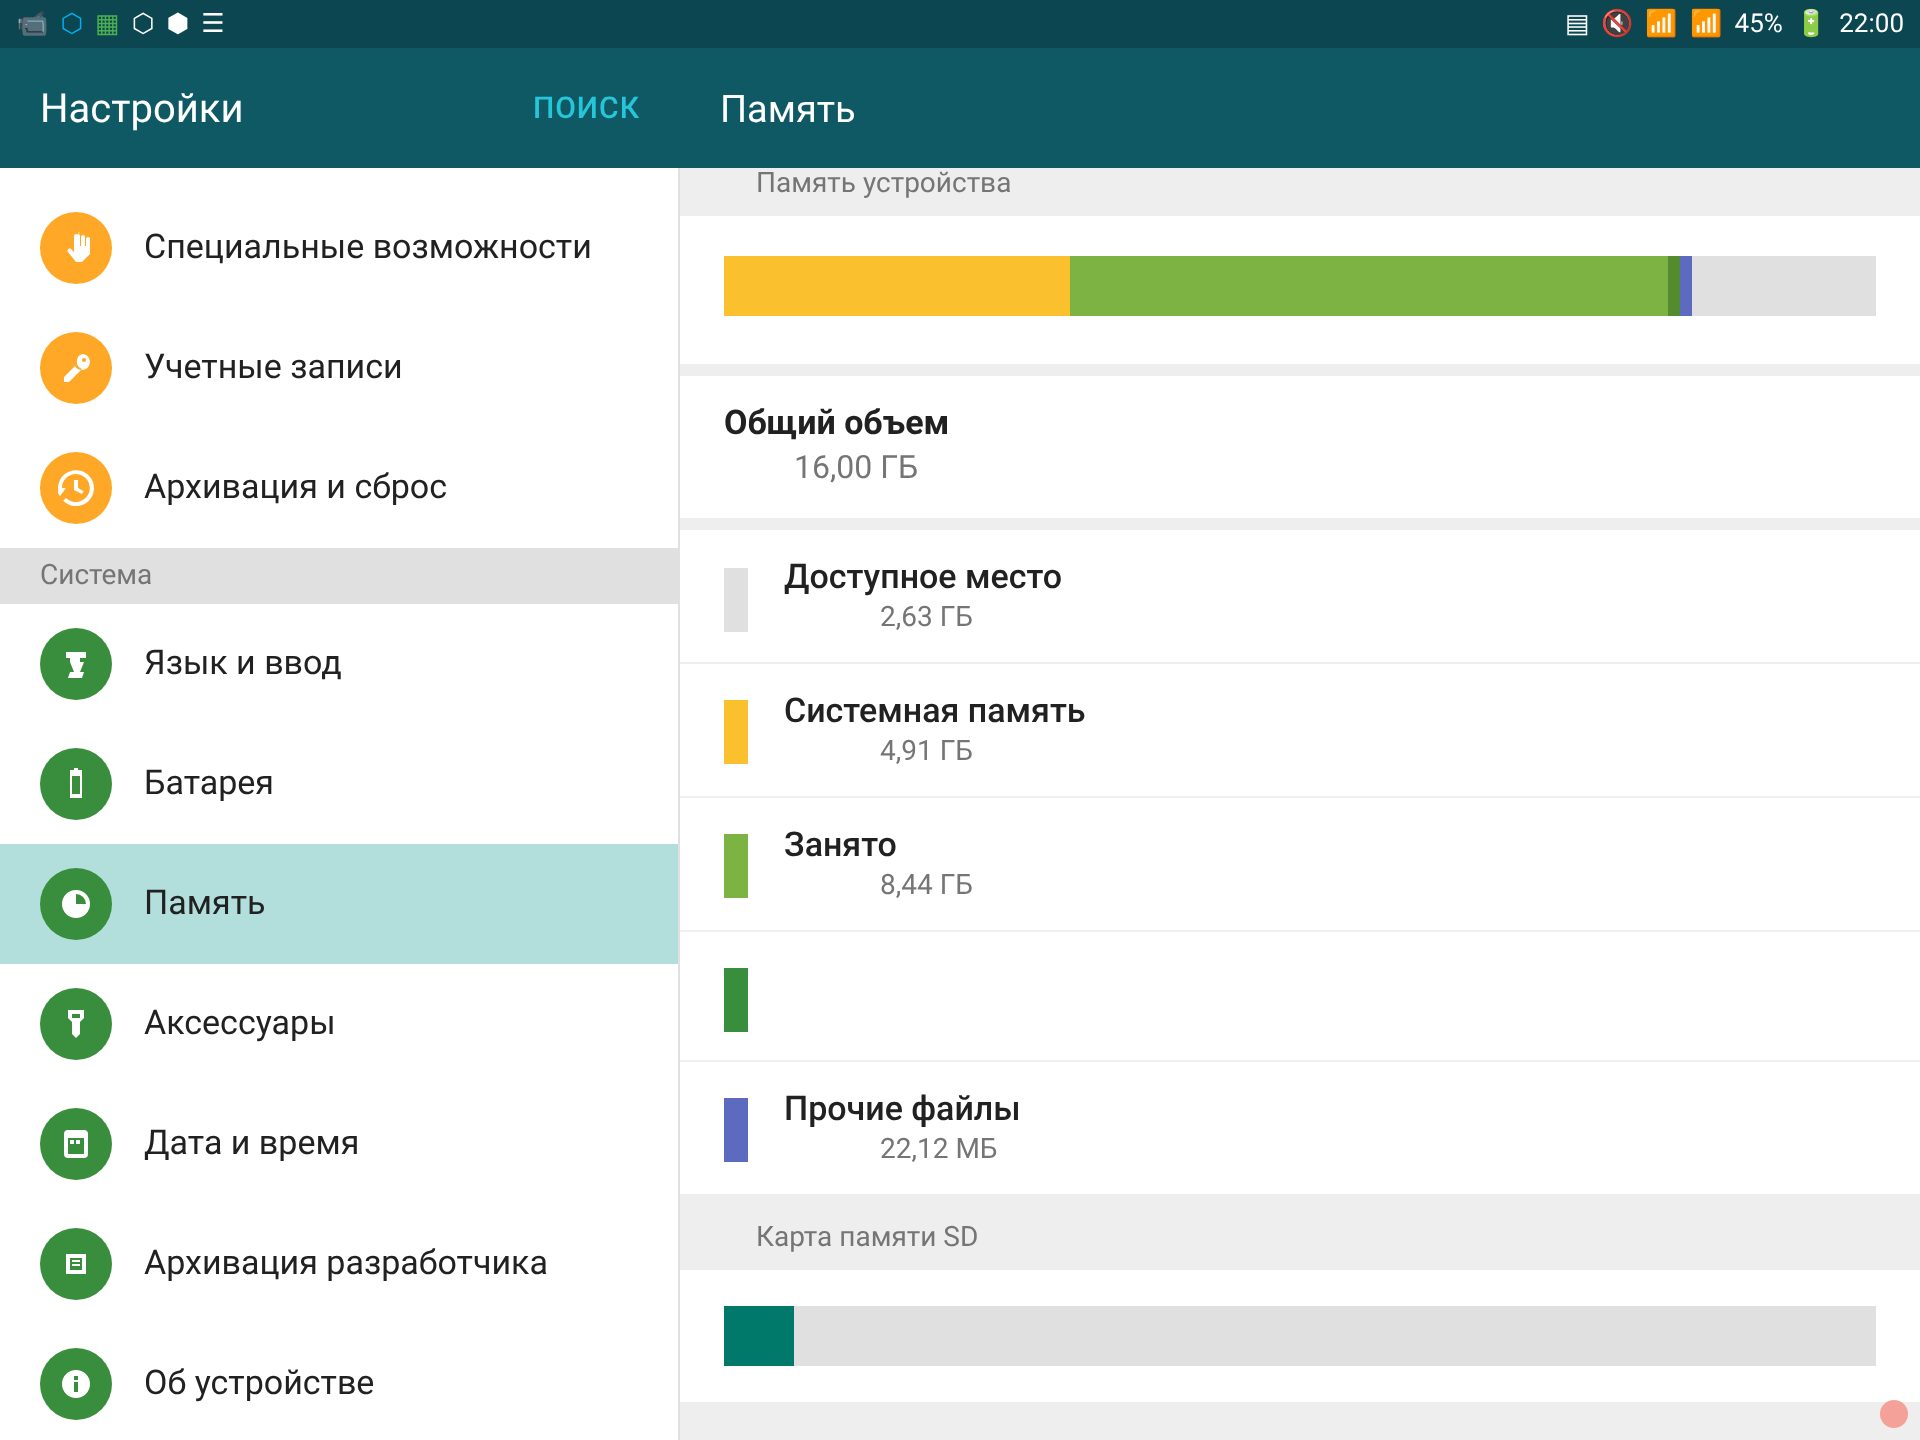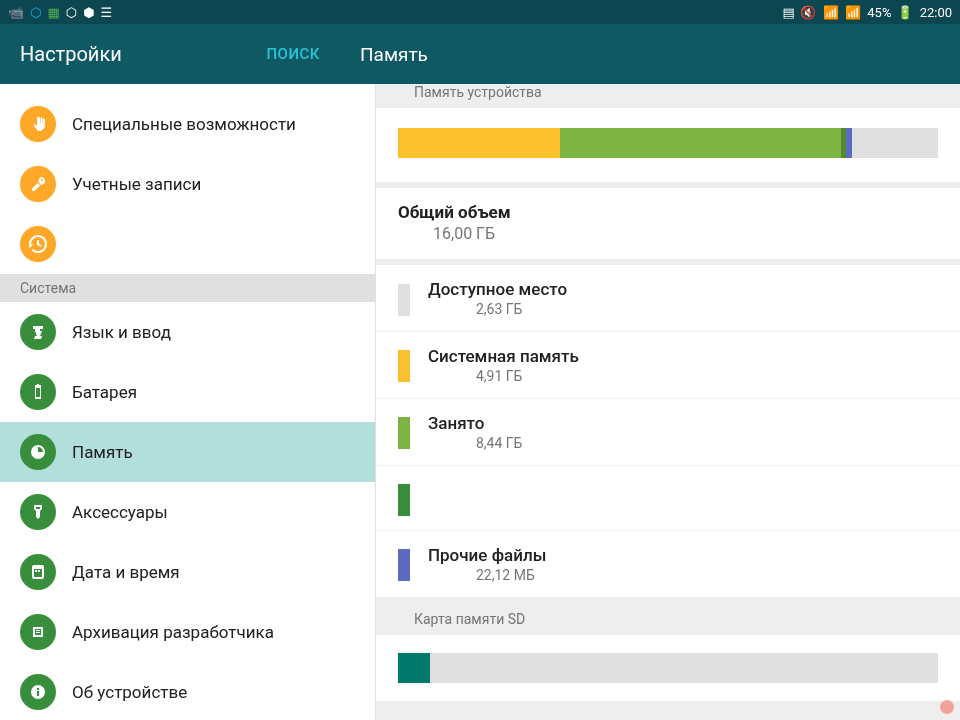--- a/index.html
+++ b/index.html
@@ -8,21 +8,21 @@
 .status-left { display: flex; gap: 6px; align-items: center; }
 .status-right { margin-left: auto; display: flex; gap: 6px; align-items: center; }
 .status-right span { font-size: 13px; }
 .header { height: 60px; background: #0f5964; display: flex; }
 .header-left { width: 340px; display: flex; align-items: center; justify-content: space-between; padding: 0 20px; }
 .header-title { color: #fff; font-size: 20px; }
 .header-search { color: #26c6da; font-size: 15px; letter-spacing: 0.5px; font-weight: 500; }
 .header-right { flex: 1; display: flex; align-items: center; padding: 0 20px; }
 .header-right-title { color: #fff; font-size: 19px; }
 .main { display: flex; height: 636px; }
-.sidebar { width: 376px; background: #fff; overflow-y: auto; border-right: 1px solid #e0e0e0; }
+.sidebar { width: 340px; background: #fff; overflow-y: auto; border-right: 1px solid #e0e0e0; }
 .sidebar-item { display: flex; align-items: center; padding: 12px 20px; gap: 16px; cursor: pointer; }
 .sidebar-item.active { background: #b2dfdb; }
 .sidebar-section { background: #e0e0e0; padding: 6px 20px; font-size: 14px; color: #757575; }
 .icon-circle { width: 36px; height: 36px; border-radius: 50%; display: flex; align-items: center; justify-content: center; flex-shrink: 0; }
 .icon-circle.orange { background: #ffa726; }
 .icon-circle.green { background: #388e3c; }
 .sidebar-label { font-size: 17px; color: #212121; }
 .content { flex: 1; background: #eeeeee; overflow-y: auto; padding: 0; }
 .content-section-label { padding: 8px 38px; font-size: 14px; color: #757575; }
 .card { background: #fff; margin-bottom: 6px; }
@@ -97,20 +97,21 @@
           </svg>
         </div>
       <span class="sidebar-label">Учетные записи</span>
     </div>
     <div class="sidebar-item">
       <div class="icon-circle orange">
           <svg class="glyph" viewBox="0 0 18 18">
             <path d="M9 2a7 7 0 0 0-7 7h2l-3 4-3-4h2a9 9 0 1 1 2.6 6.4l1.4-1.4A7 7 0 1 0 9 2zm-1 3v5l4 2 .8-1.4L10 9V5z"></path>
           </svg>
         </div>
+      <span class="sidebar-label">Архивация и сброс</span>
     </div>
 
     <div class="sidebar-section">Система</div>
 
     <div class="sidebar-item">
       <div class="icon-circle green">
           <svg class="glyph" viewBox="0 0 18 18">
             <path d="M4 3h10v3h-3v2h2l-2 5h2l-1 3H5l1-3h2l-2-5h2V6H4zm2 3h2v2H6z"></path>
           </svg>
         </div>

